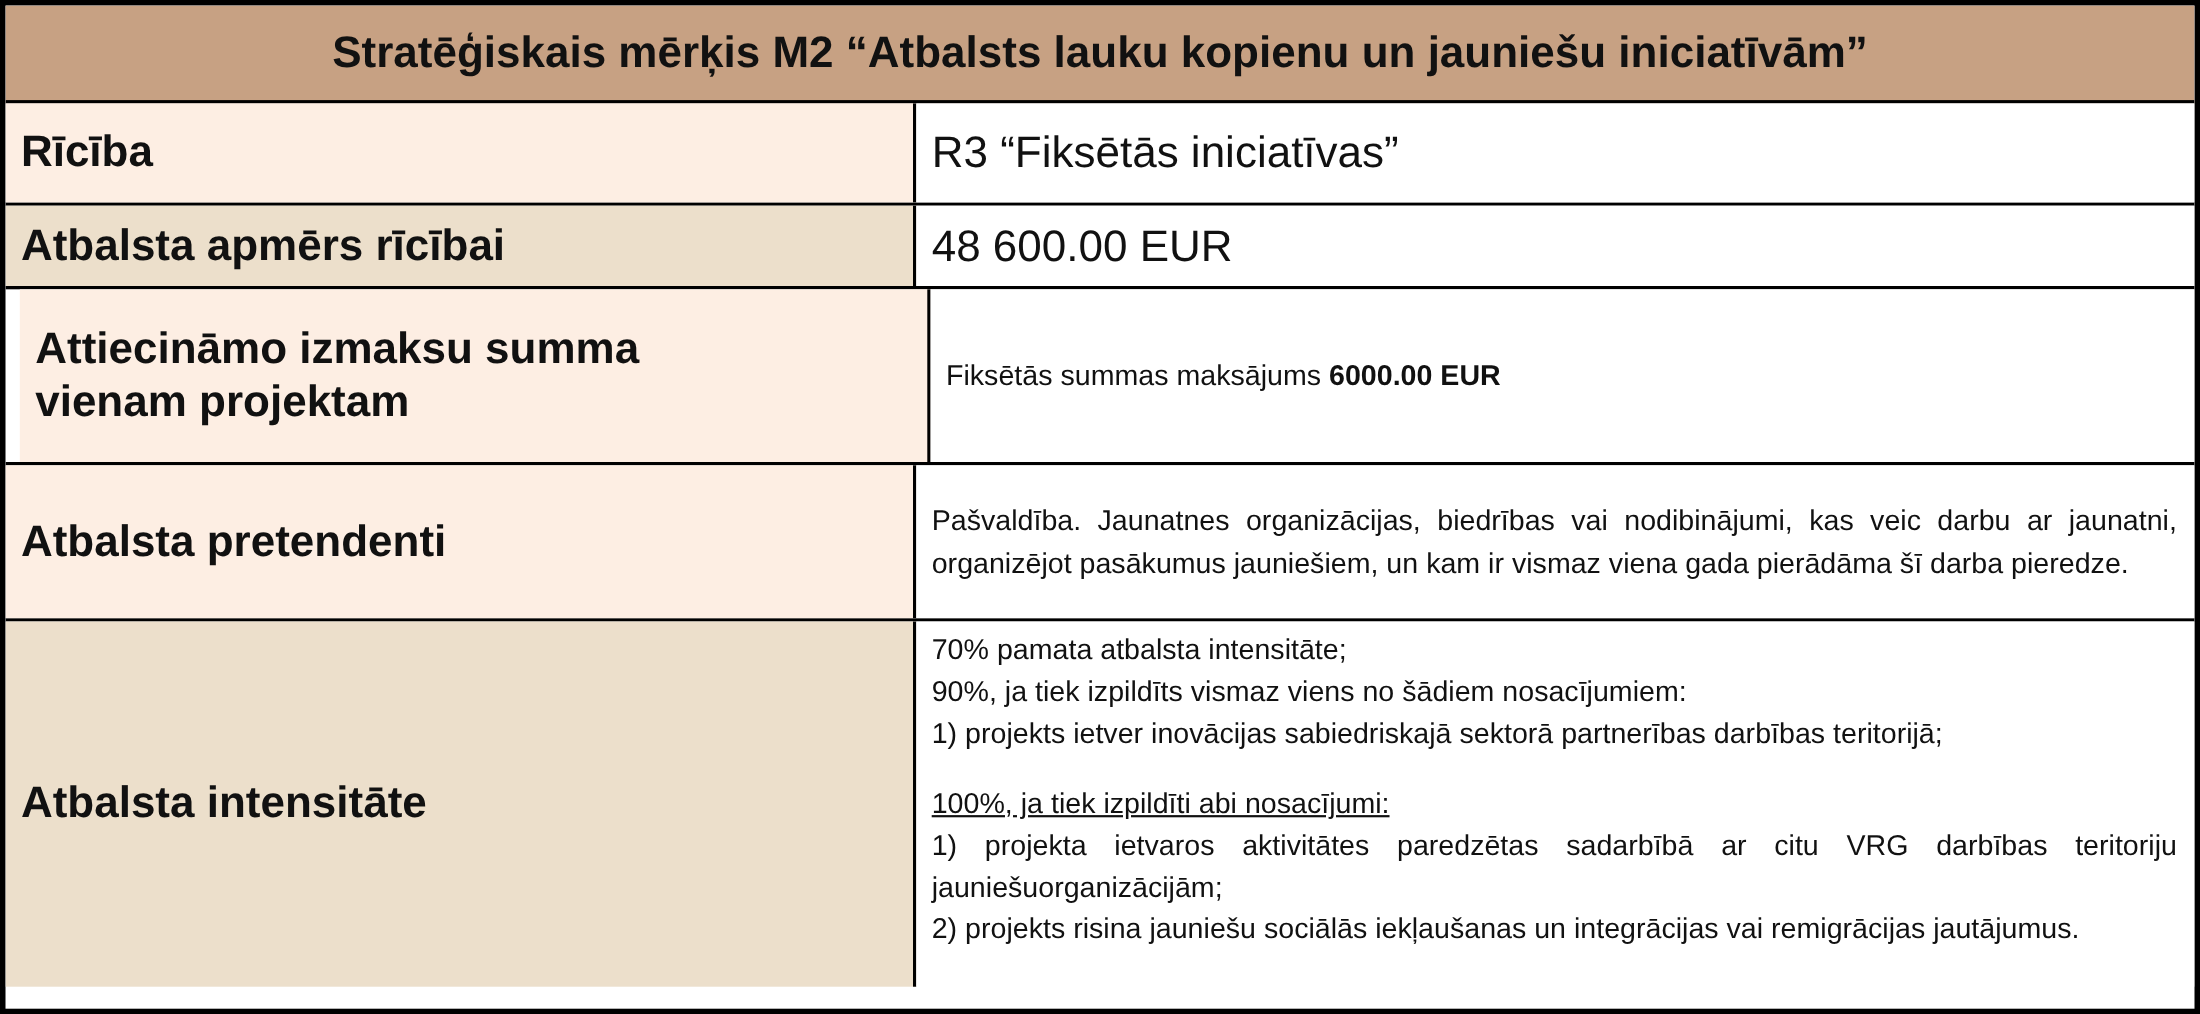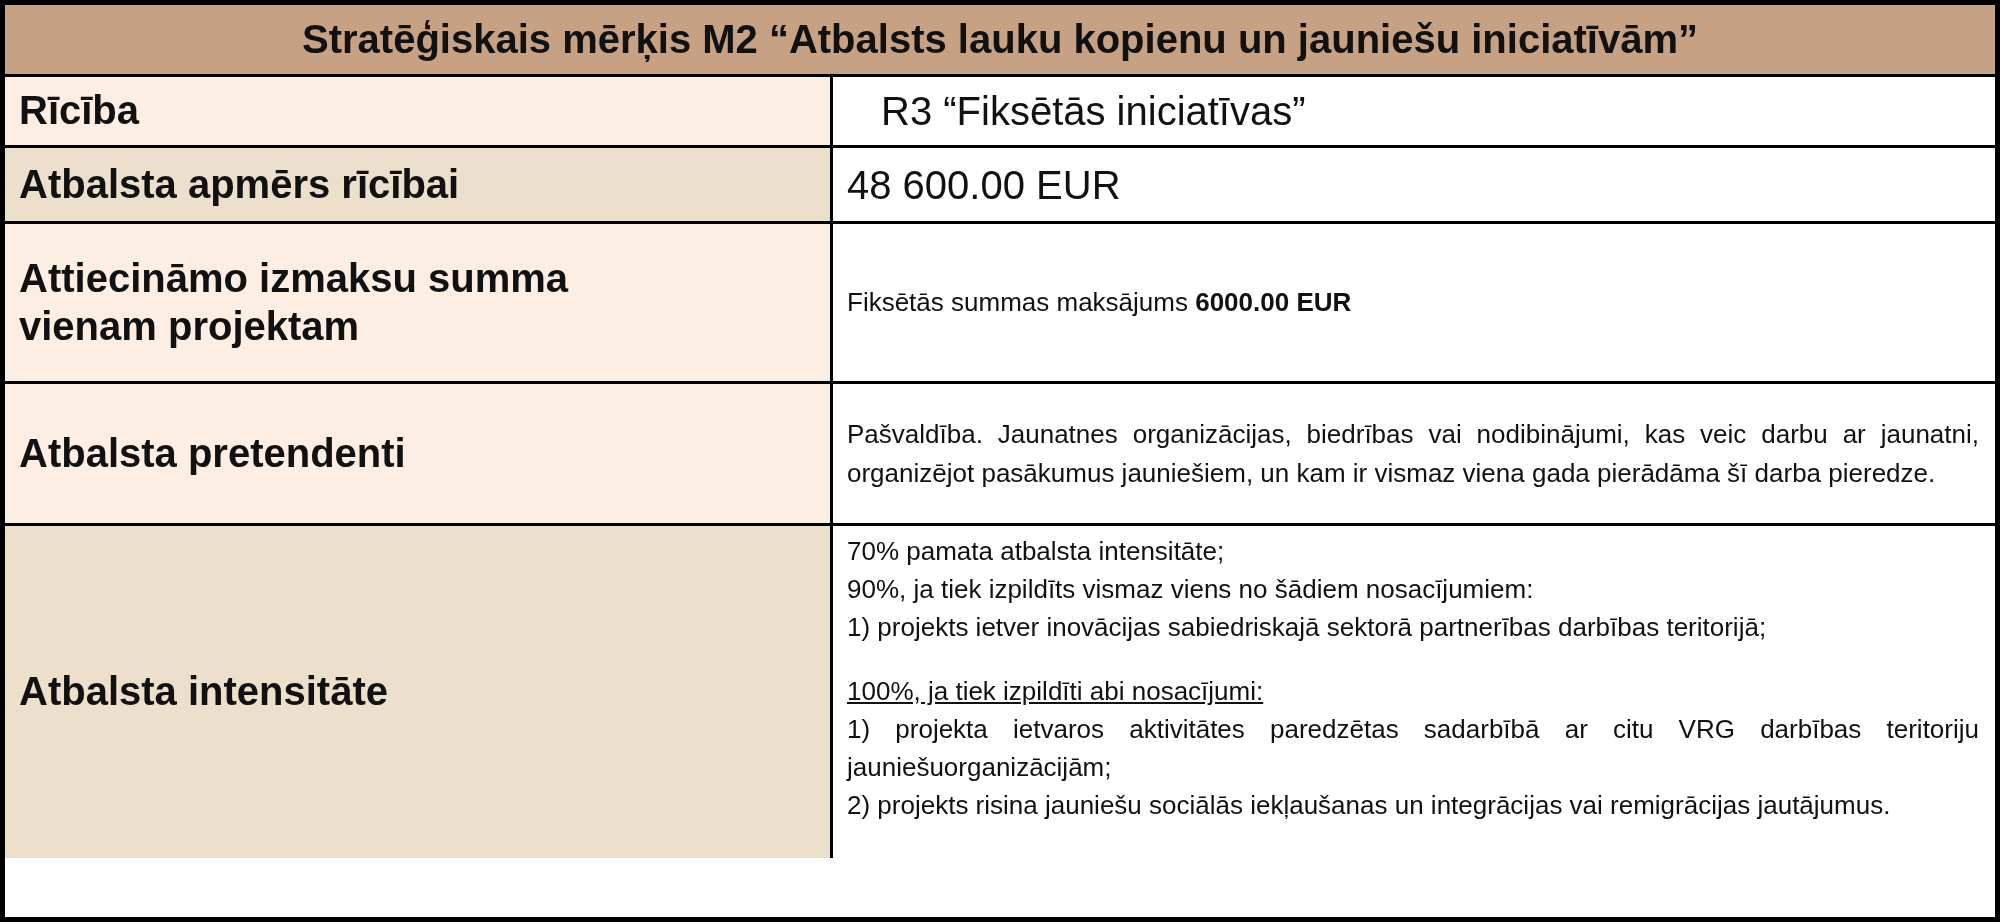--- a/index.html
+++ b/index.html
@@ -16,36 +16,36 @@
 
   .doc-table {
     width: 2000px;
     height: 922px;
     border: 5px solid var(--border);
     overflow: hidden;
     background: var(--cell-white);
   }
 
   .tbl-header {
-    height: 72px;
+    height: 89px;
     background: var(--header-bg);
     border-bottom: 3px solid var(--border);
     display: flex;
     align-items: center;
     justify-content: center;
     font-size: 40px;
     font-weight: bold;
     text-align: center;
   }
 
   .tbl-row { display: flex; border-bottom: 3px solid var(--border); }
   .tbl-row.last { border-bottom: none; }
-  .row-1 { height: 71px; gap: 34px; }
+  .row-1 { height: 93px; }
   .row-2 { height: 76px; }
-  .row-3 { height: 160px; }
+  .row-3 { height: 160px; padding-left: 13px; }
   .row-4 { height: 142px; }
   .row-5 { height: 332px; }
 
   .cell-left {
     width: 828px;
     flex: 0 0 828px;
     border-right: 3px solid var(--border);
     display: flex;
     flex-direction: column;
     justify-content: center;

